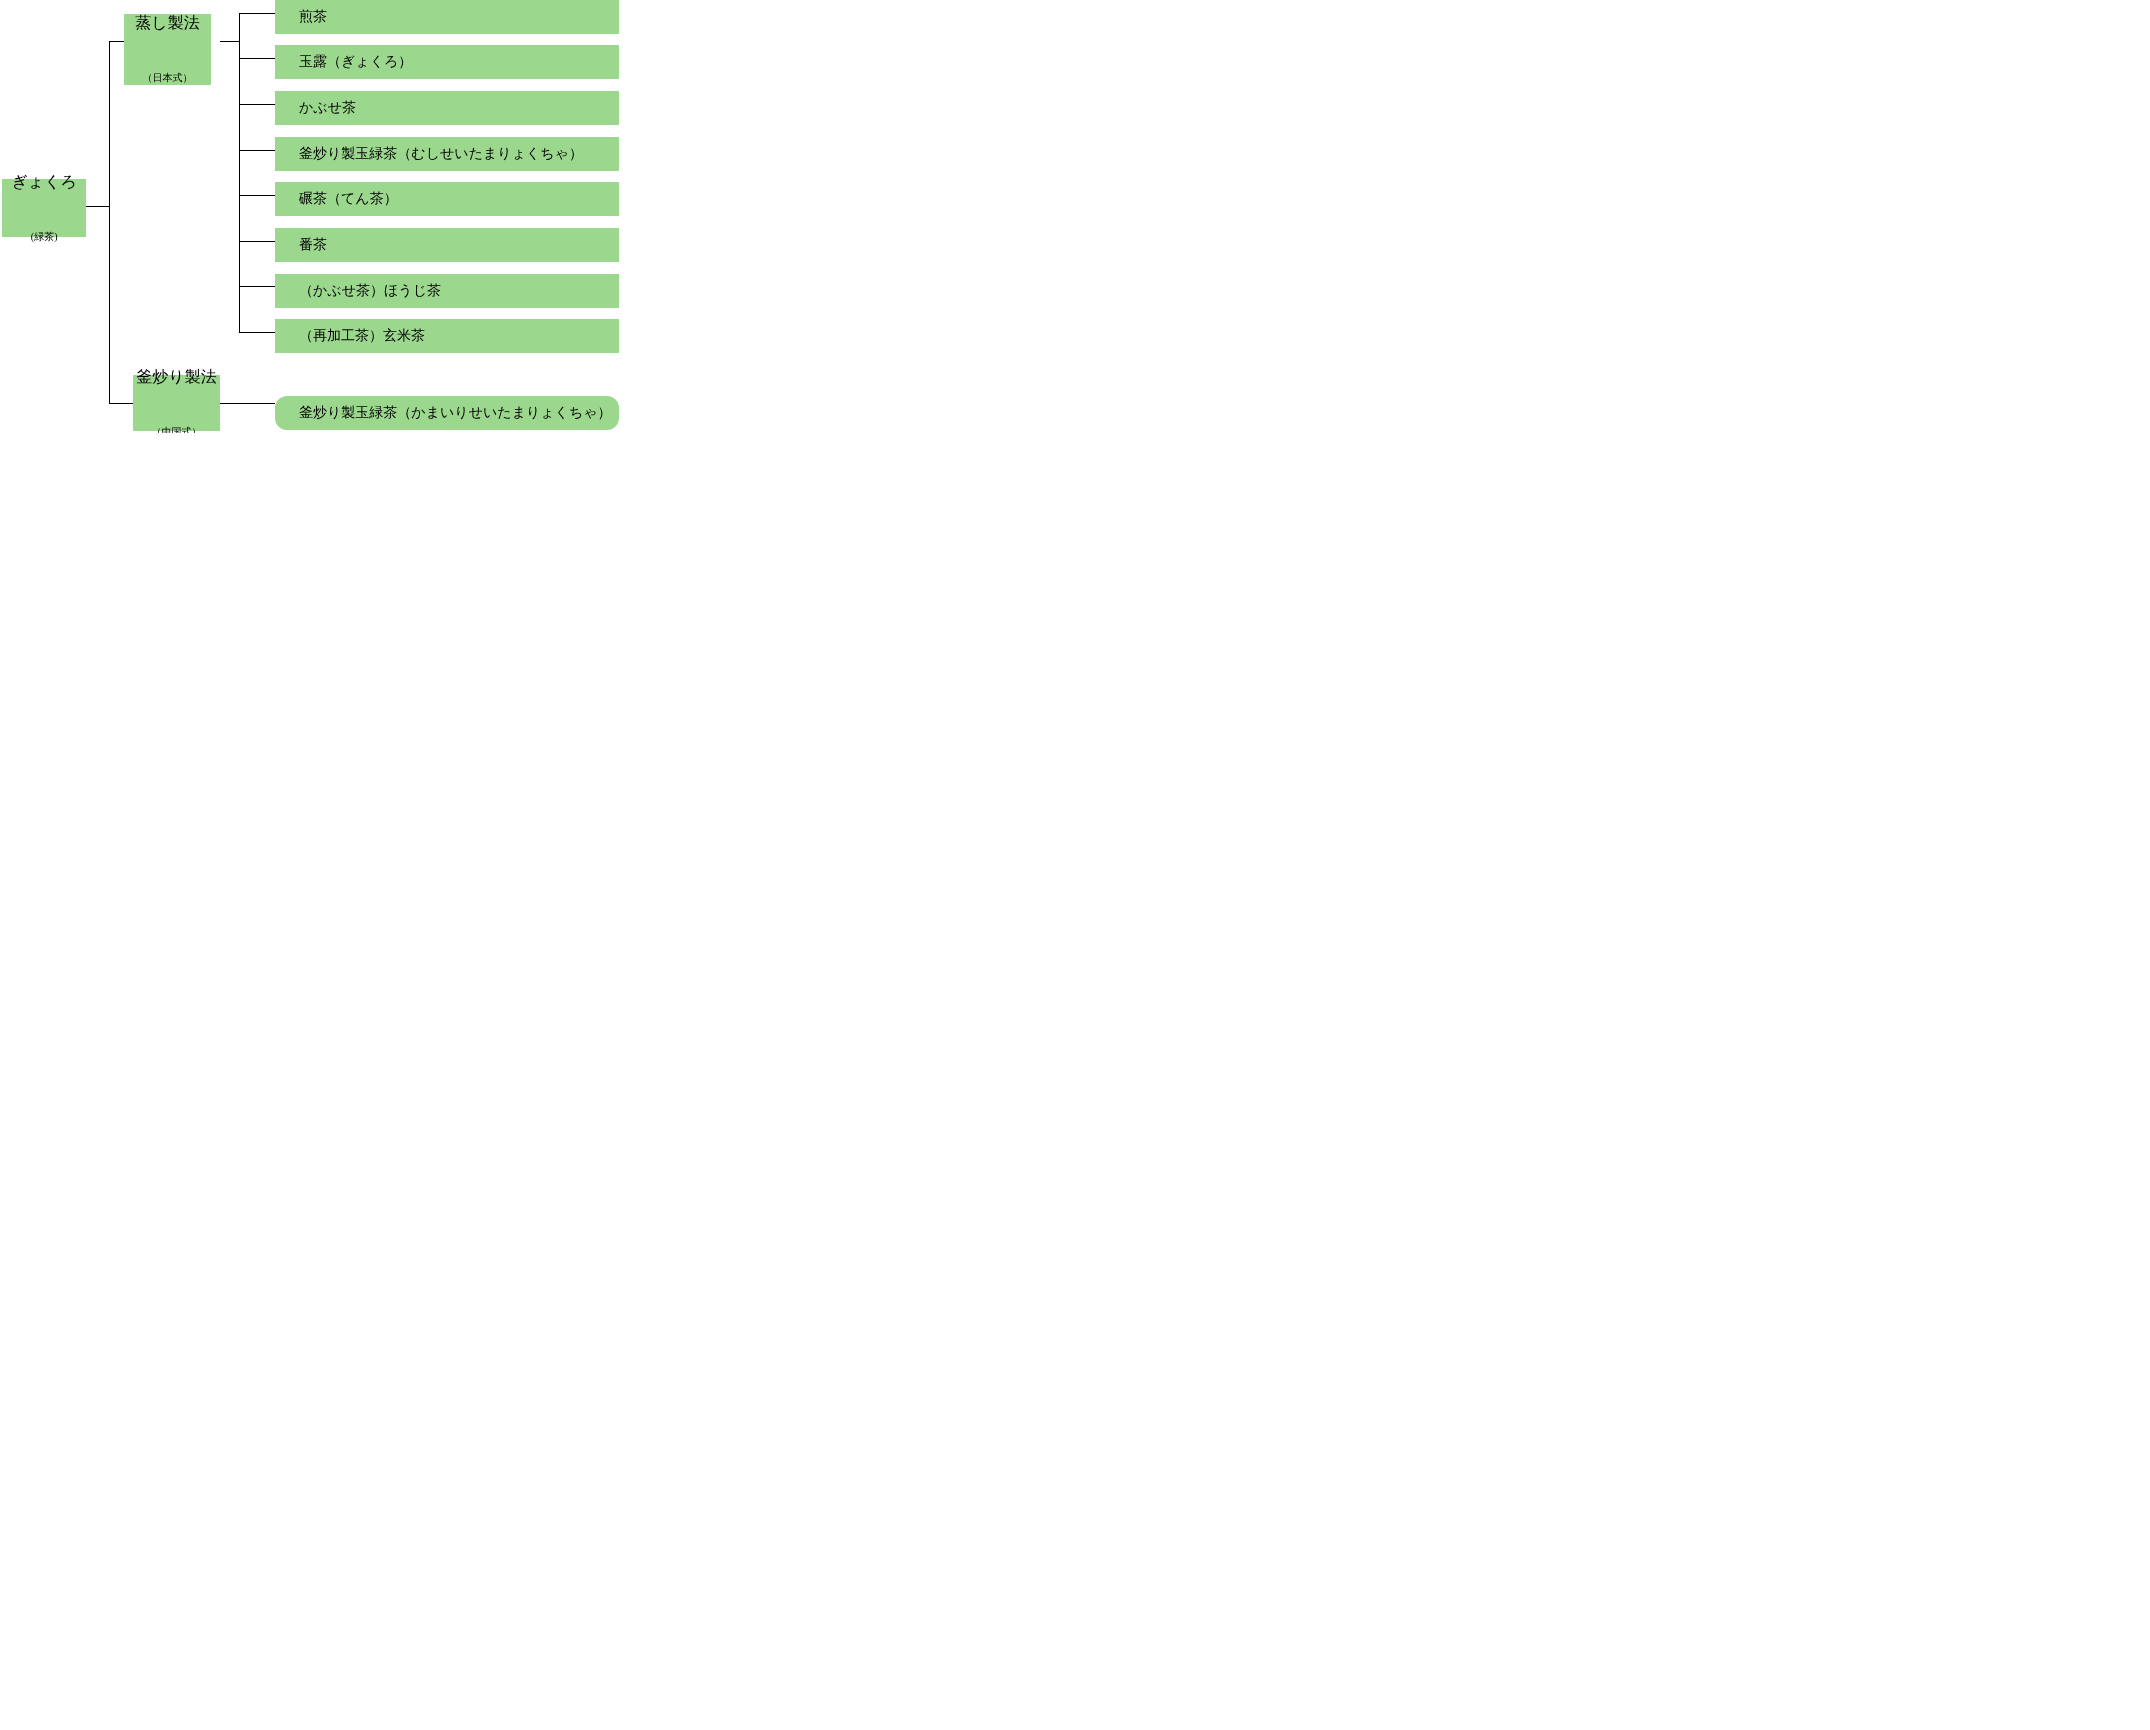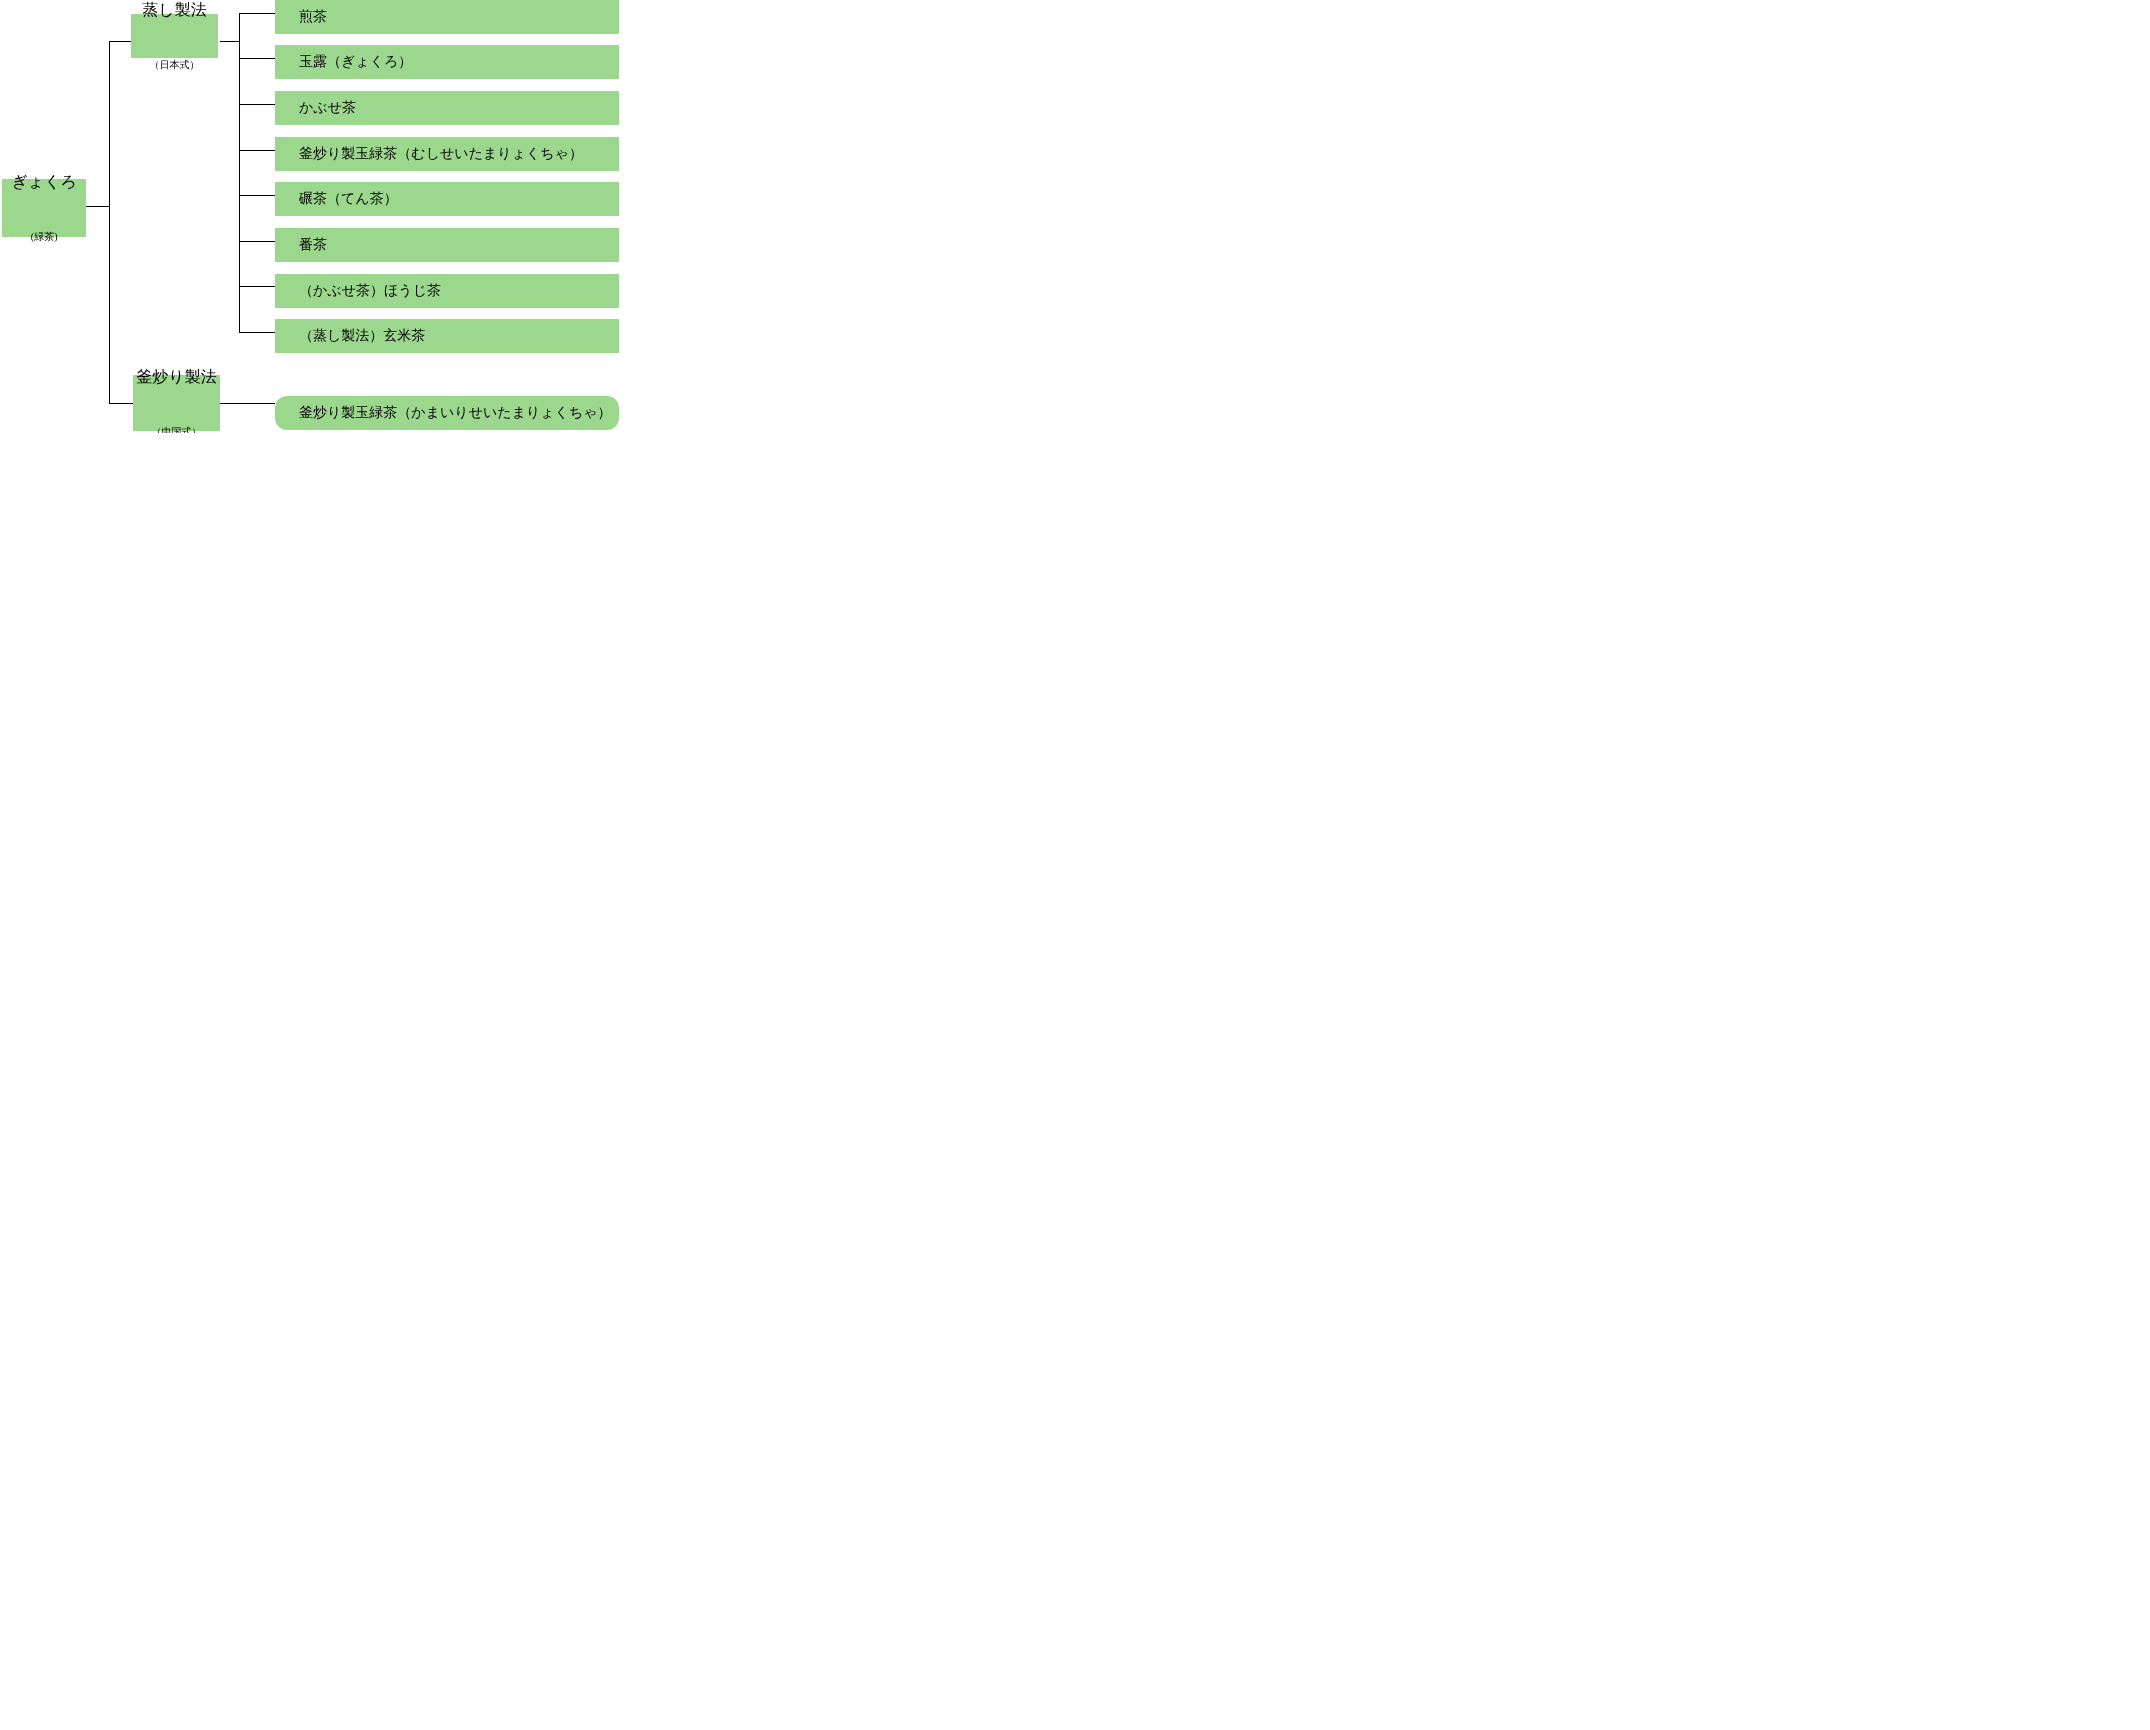--- a/index.html
+++ b/index.html
@@ -31,21 +31,21 @@
     line-height: 1.15;
     white-space: nowrap;
   }
   .node .subtitle {
     font-size: 10px;
     line-height: 1.2;
     white-space: nowrap;
     margin-top: 40px;
   }
   .root-node   { left: 2.2px;   top: 179px; width: 84px; height: 58px; }
-  .steam-node  { left: 131px; top: 13.8px;  width: 87px; height: 44px; }
+  .steam-node  { left: 124px; top: 13.8px;  width: 87px; height: 71px; }
   .pan-node    { left: 133px; top: 375px; width: 87px; height: 56px; }
 
   .bar {
     position: absolute;
     left: 275px;
     width: 344px;
     height: 34px;
     background: #9CD78E;
     display: flex;
     align-items: center;
@@ -124,18 +124,18 @@
     <div class="subtitle">（中国式）</div>
   </div>
 
   <div class="bar bar-0">煎茶</div>
   <div class="bar bar-1">玉露（ぎょくろ）</div>
   <div class="bar bar-2">かぶせ茶</div>
   <div class="bar bar-3">釜炒り製玉緑茶（むしせいたまりょくちゃ）</div>
   <div class="bar bar-4">碾茶（てん茶）</div>
   <div class="bar bar-5">番茶</div>
   <div class="bar bar-6">（かぶせ茶）ほうじ茶</div>
-  <div class="bar bar-7">（蒸し製法）玄米茶</div>
+  <div class="bar bar-7">（再加工茶）玄米茶</div>
 
   <div class="bar bar-8">釜炒り製玉緑茶（かまいりせいたまりょくちゃ）</div>
 
 </div>
 
 
 </body></html>

